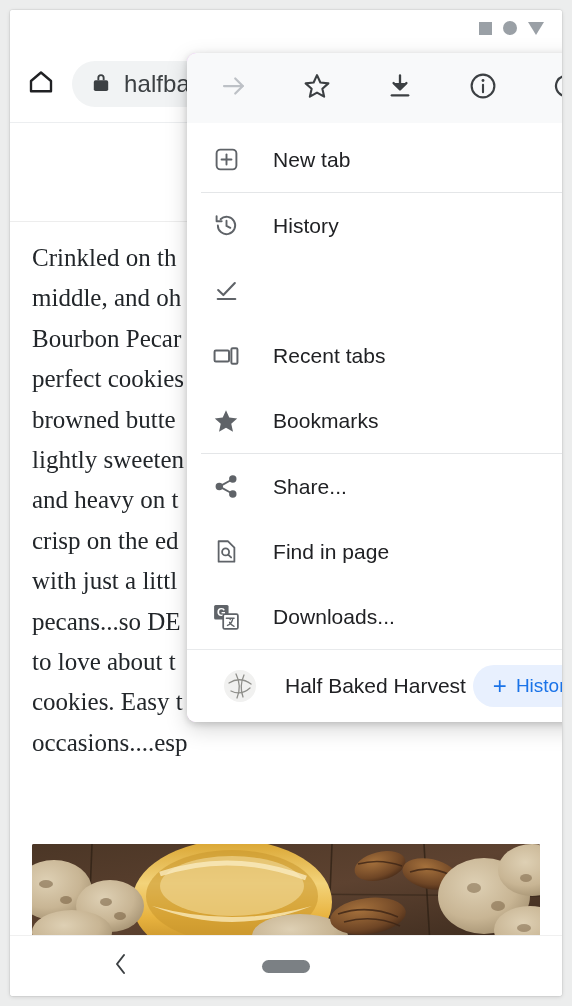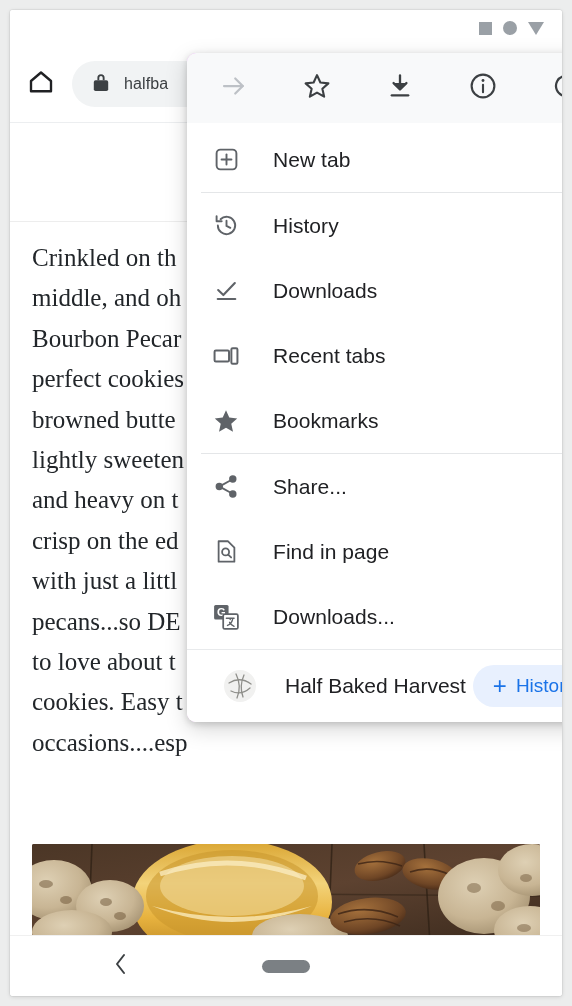--- a/index.html
+++ b/index.html
@@ -56,21 +56,21 @@
     flex: 1;
     margin-right: 12px;
     background: #f1f3f4;
     border-radius: 23px;
     display: flex; align-items: center;
     padding-left: 20px;
     gap: 14px;
     overflow: hidden;
   }
   #omnibox-url {
-    font-size: 16px; color: #3c4043;
+    font-size: 24px; color: #3c4043;
     white-space: nowrap;
     letter-spacing: 0.1px;
   }
   .toolbar-sep {
     position: absolute; left: 0; top: 112px;
     width: 552px; height: 1px; background: #eceef0;
   }
 
   
   #page {
@@ -435,21 +435,20 @@
         <span class="mi-label">History</span>
       </div>
 
       <div class="menu-item">
         <span class="mi-icon">
           <svg width="27" height="27" viewBox="0 0 24 24" fill="none" stroke="#5f6368" stroke-width="1.9" stroke-linecap="round" stroke-linejoin="round">
             <polyline points="4.6,11.6 9.2,16 19.4,5.4"></polyline>
             <line x1="4.2" y1="19.6" x2="19.8" y2="19.6"></line>
           </svg>
         </span>
-        <span class="mi-label">Downloads</span>
       </div>
 
       <div class="menu-item">
         <span class="mi-icon">
           <svg width="28" height="28" viewBox="0 0 24 24" fill="none" stroke="#5f6368" stroke-width="1.7">
             <rect x="2.2" y="7.3" width="12.4" height="9.4" rx="1.1"></rect>
             <rect x="16.6" y="5.3" width="5.2" height="13.4" rx="1.1"></rect>
           </svg>
         </span>
         <span class="mi-label">Recent tabs</span>

